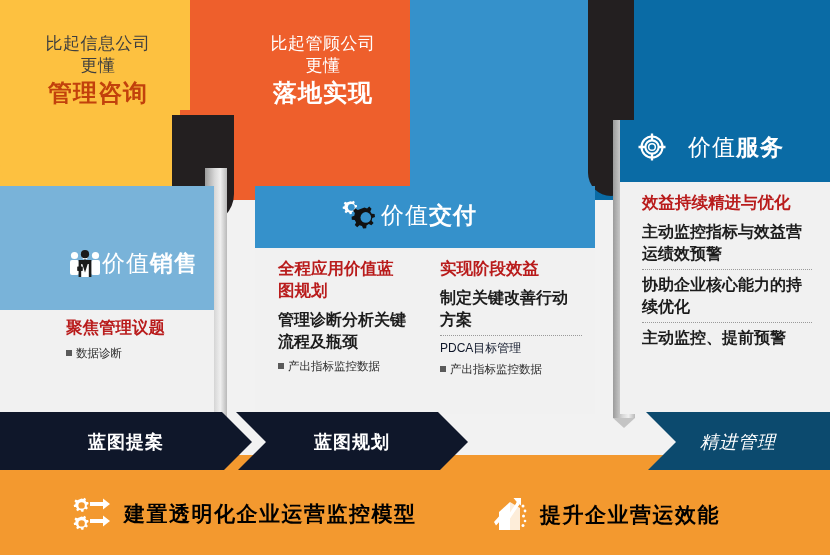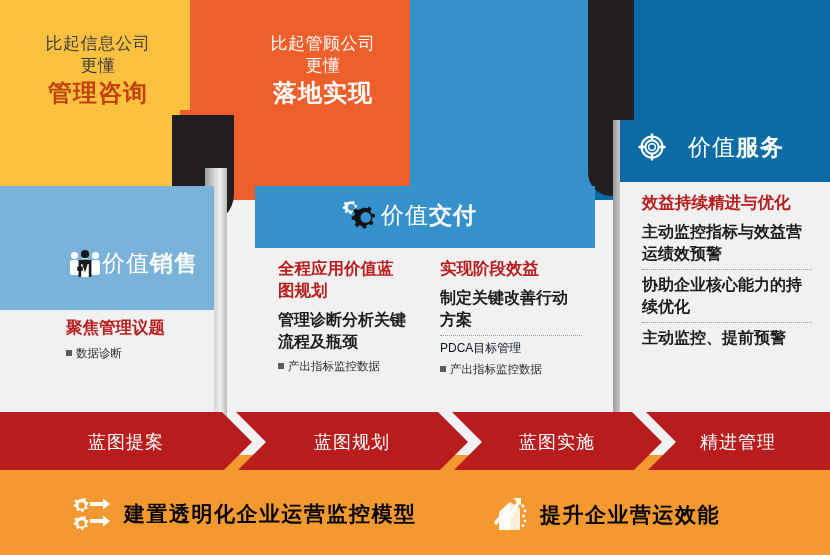--- a/index.html
+++ b/index.html
@@ -66,22 +66,22 @@
   .colbox{position:absolute;}
 
   
   #cyanbar{position:absolute;left:0;top:412px;width:830px;height:60px;}
   .chev{position:absolute;top:0;height:60px;background:#2fbdf1;}
   .chev .clabel{position:absolute;top:0;left:0;right:0;height:60px;display:flex;align-items:center;justify-content:center;
       color:#fff;font-size:18px;letter-spacing:1px;}
   #chev1{left:0;width:252px;clip-path:polygon(0 0,222px 0,252px 30px,222px 60px,0 60px);}
   #chev2{left:236px;width:232px;clip-path:polygon(0 0,202px 0,232px 30px,202px 60px,0 60px,30px 30px);}
   #chev3{left:452px;width:210px;clip-path:polygon(0 0,180px 0,210px 30px,180px 60px,0 60px,30px 30px);}
-  #chev4{left:646px;width:184px;clip-path:polygon(0 0,184px 0,184px 60px,0 60px,30px 30px);background:#b91c1c;}
-  #chev1,#chev2,#chev3{background:#b91c1c;}
+  #chev4{left:646px;width:184px;clip-path:polygon(0 0,184px 0,184px 60px,0 60px,30px 30px);background:#0c4a6e;font-style:italic;}
+  #chev1,#chev2,#chev3{background:#0f172a;font-weight:bold;}
   #cyan-underlay{position:absolute;left:0;top:455px;width:830px;height:22px;background:#f3992f;}
 
   
   #footer{position:absolute;left:0;top:470px;width:830px;height:85px;background:#f3992f;}
   .fitem{position:absolute;display:flex;align-items:center;gap:10px;top:496px;}
   .fitem .flabel{color:#000000;font-size:21px;font-weight:700;letter-spacing:1.5px;white-space:nowrap;}
   #fitem1{left:72px;}
   #fitem2{left:490px;}
 
   .icon{display:inline-block;line-height:0;}
@@ -205,23 +205,20 @@
     <div class="lvl1">主动监控、提前预警</div>
   </div>
 
   <div id="cyan-underlay"></div>
   <div id="cyanbar">
     <div class="chev" id="chev1">
       <div class="clabel">蓝图提案</div>
     </div>
     <div class="chev" id="chev2">
       <div class="clabel">蓝图规划</div>
-    </div>
-    <div class="chev" id="chev3">
-      <div class="clabel">蓝图实施</div>
     </div>
     <div class="chev" id="chev4">
       <div class="clabel">精进管理</div>
     </div>
   </div>
 
   <div id="footer"></div>
 
   <div class="fitem" id="fitem1">
     <span class="icon">

